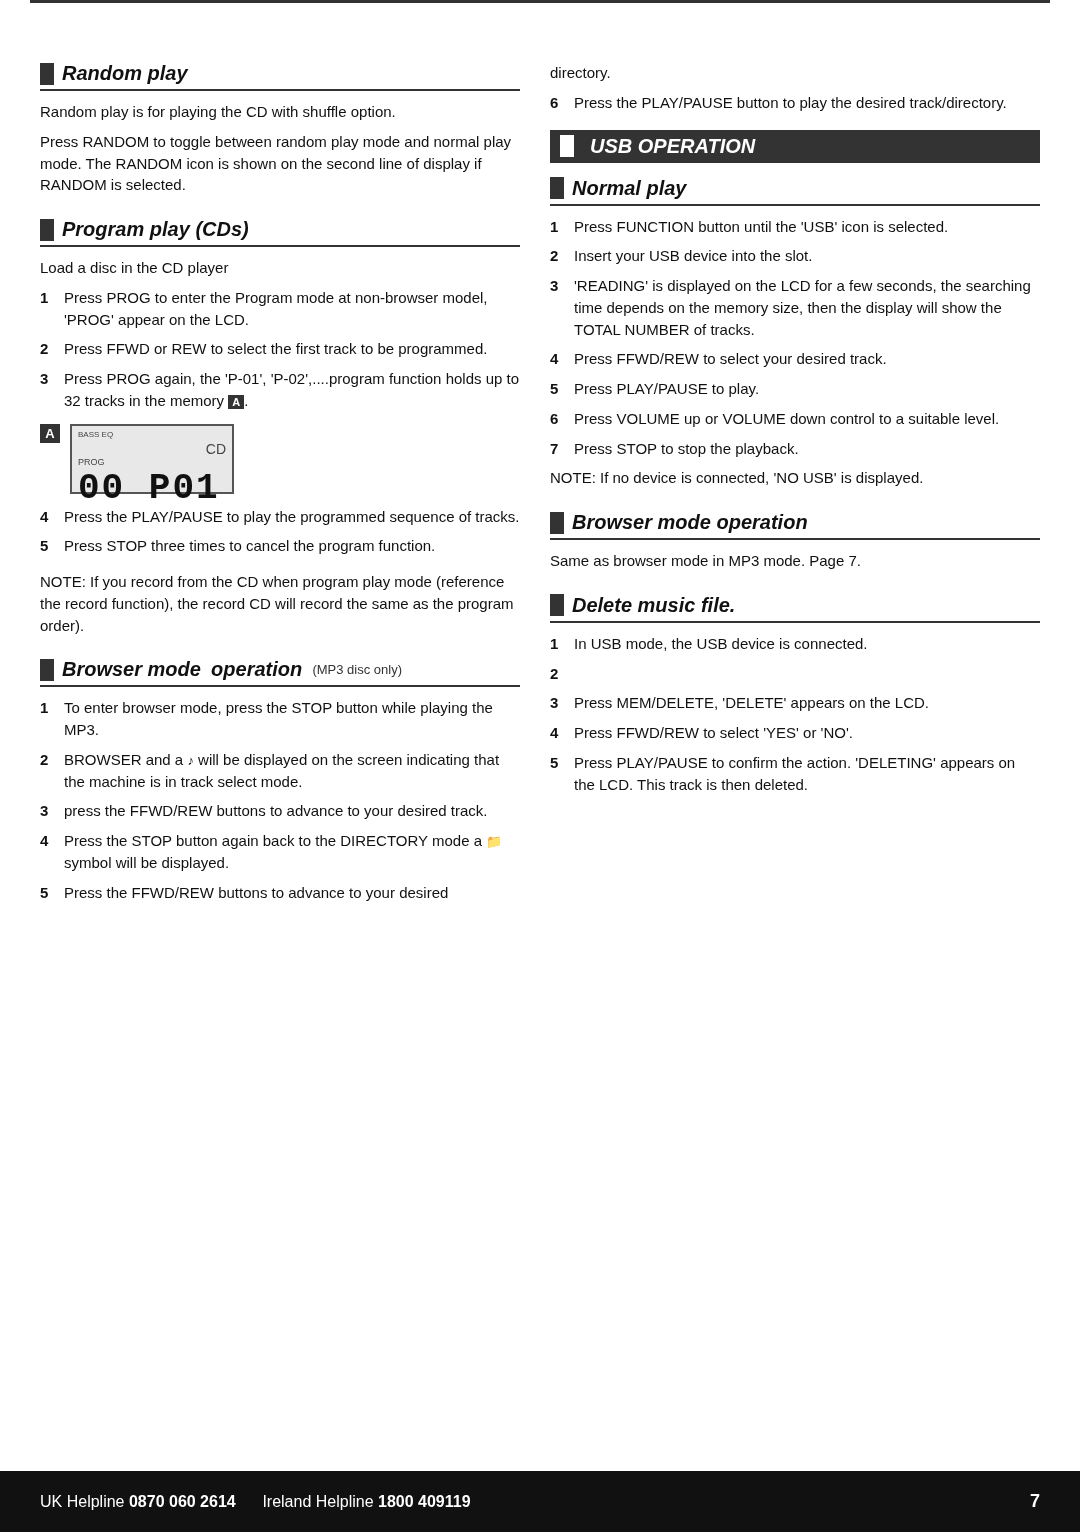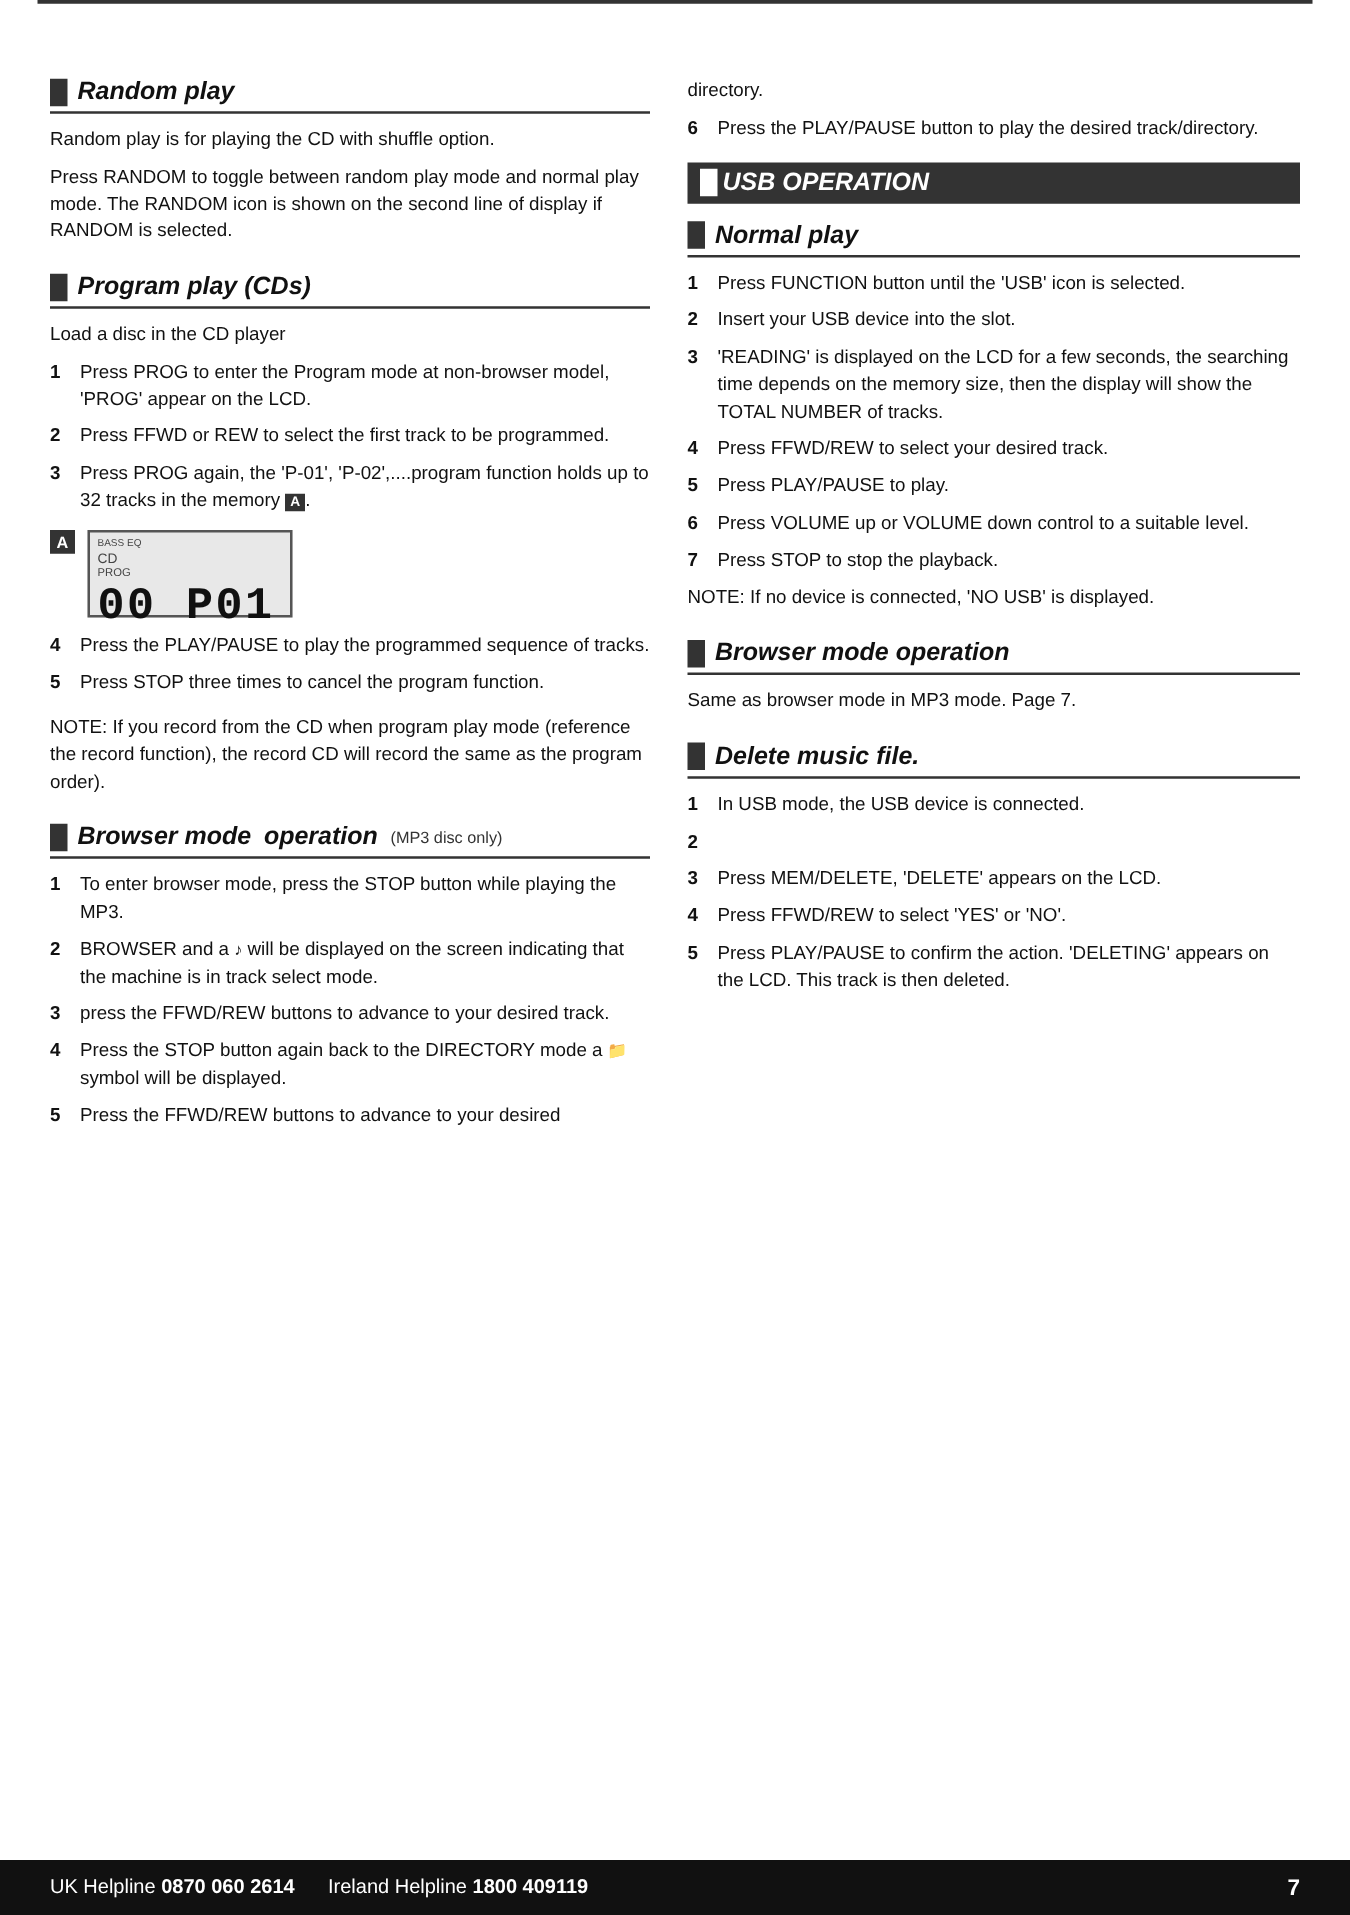--- a/index.html
+++ b/index.html
@@ -166,21 +166,21 @@
       color: #333;
       font-weight: normal;
     }
 
     
     .footer-bar {
       position: absolute;
       bottom: 0;
       left: 0;
       right: 0;
-      height: 44px;
+      height: 61px;
       background: #111;
       display: flex;
       align-items: center;
       justify-content: space-between;
       padding: 0 40px;
     }
 
     .footer-helpline {
       color: #fff;
       font-size: 16px;
@@ -253,21 +253,21 @@
           </ul>
 
           <div class="lcd-container">
             <div class="lcd-label-a">A</div>
             <div class="lcd-display">
               <div class="lcd-top-row">
                 <div class="lcd-indicators">
                   <span>BASS  EQ</span>
                 </div>
               </div>
-              <div style="text-align:left;font-size:11px;color:#444;">CD</div>
+              <div style="text-align:right;font-size:14px;color:#444;">CD</div>
               <div style="font-size:9px;color:#444;">PROG</div>
               <div class="lcd-digits">00  P01</div>
             </div>
           </div>
           <ul class="numbered-list">
             <li>
               <span class="list-num">4</span>
               <span>Press the PLAY/PAUSE to play the programmed sequence of tracks.</span>
             </li>
             <li>
@@ -315,21 +315,21 @@
 
     <p>directory.</p>
 
     <ul class="numbered-list" style="margin-bottom:16px;">
       <li>
         <span class="list-num">6</span>
         <span>Press the PLAY/PAUSE button to play the desired track/directory.</span>
       </li>
     </ul>
 
-    <div style="background:#333;color:#fff;font-size:20px;font-weight:bold;font-style:italic;padding:5px 10px;margin-bottom:14px;display:flex;align-items:center;gap:4px;">
+    <div style="background:#333;color:#fff;font-size:20px;font-weight:bold;font-style:italic;padding:5px 10px;margin-bottom:14px;display:flex;align-items:center;gap:16px;">
       <div style="width:14px;height:22px;background:#fff;flex-shrink:0;"></div>
       <span>USB OPERATION</span>
     </div>
 
     <div class="section-block">
       <div class="section-header">
         <div class="section-header-block"></div>
         <span class="section-title">Normal play</span>
       </div>
       <ul class="numbered-list">

